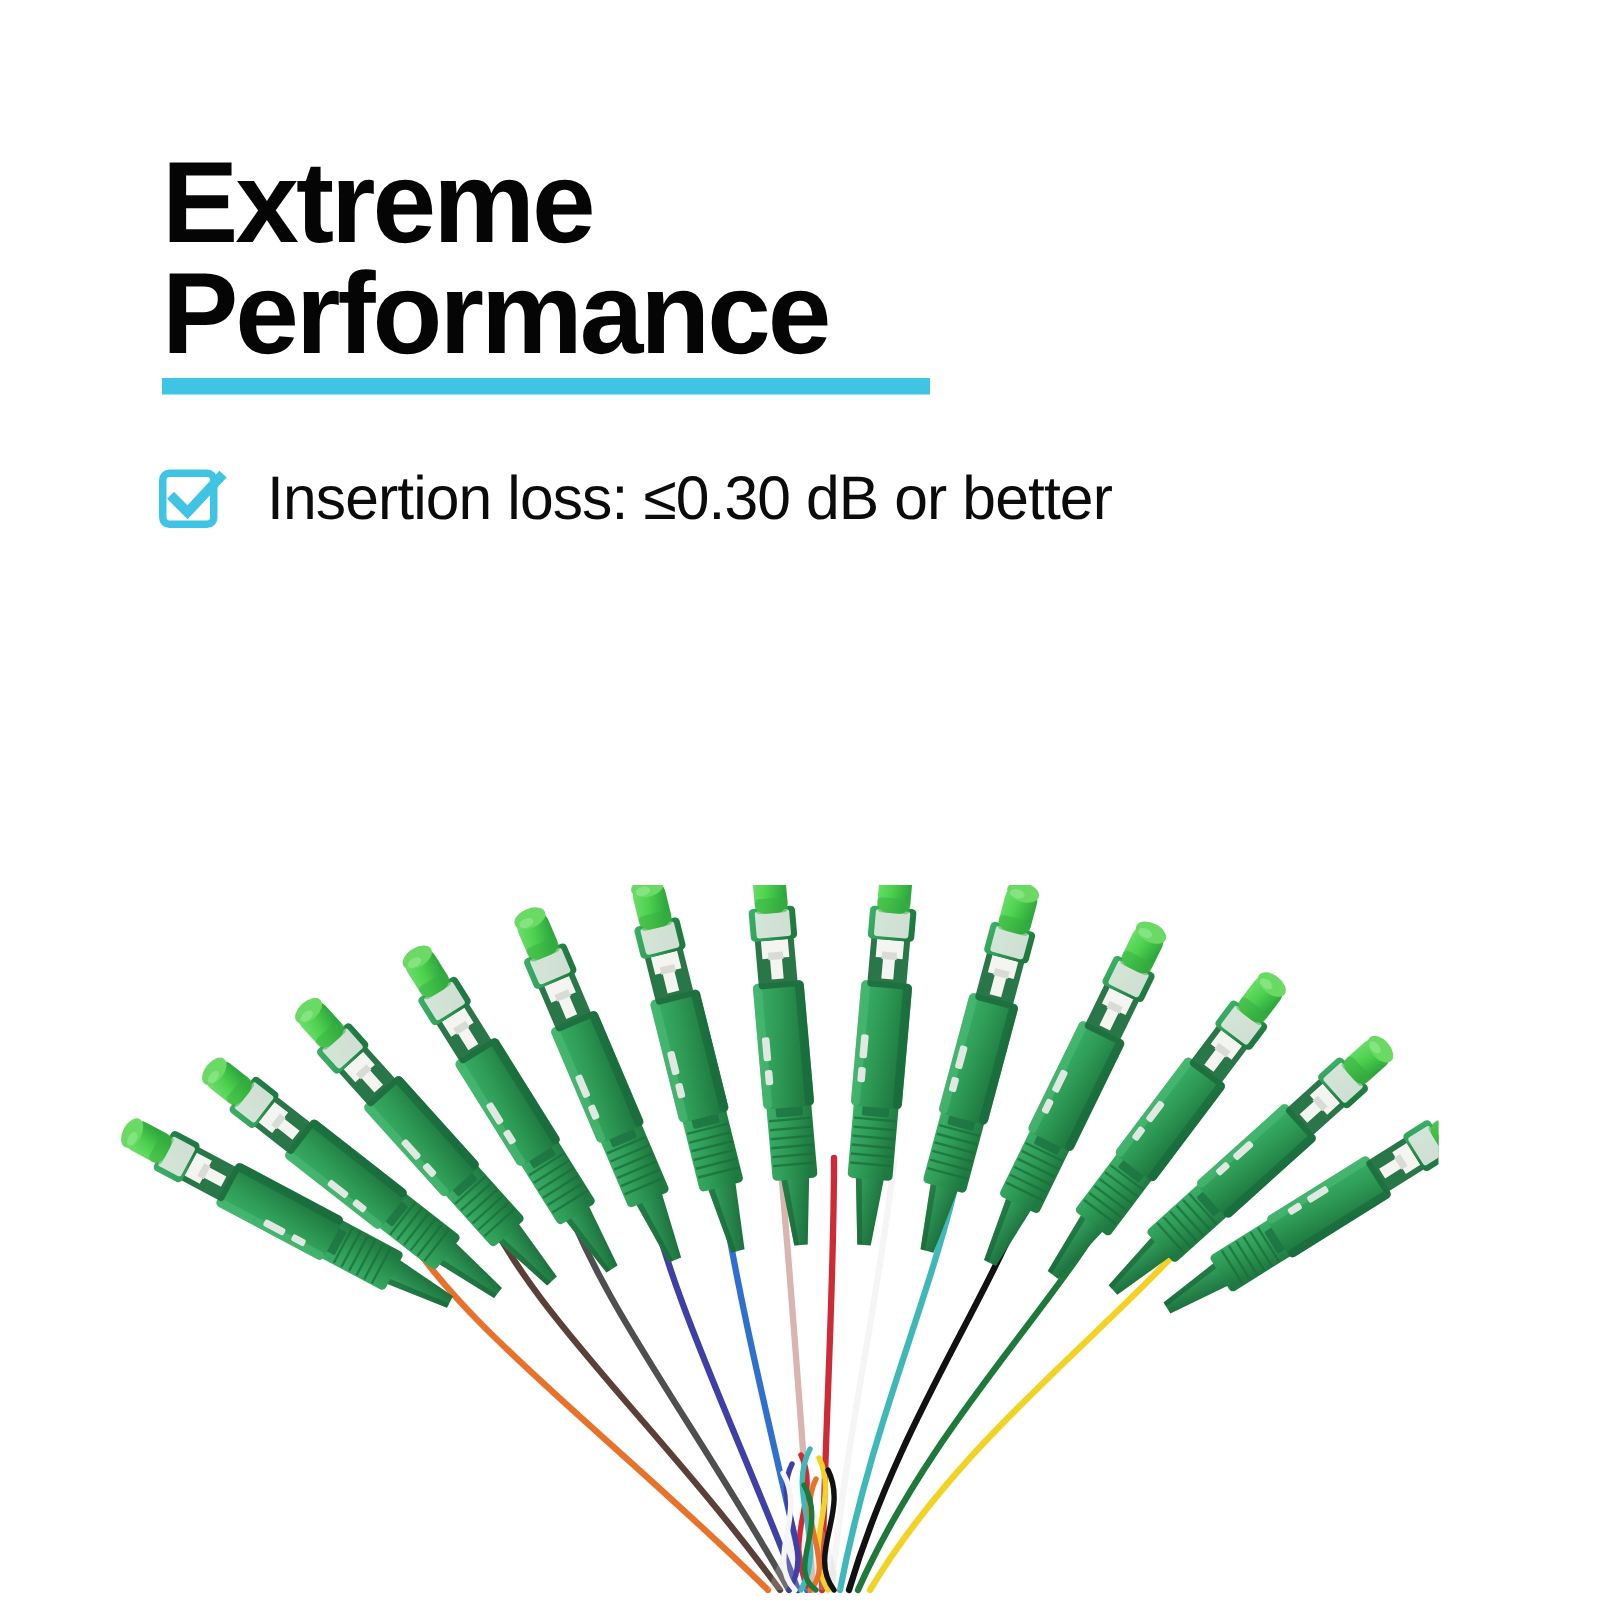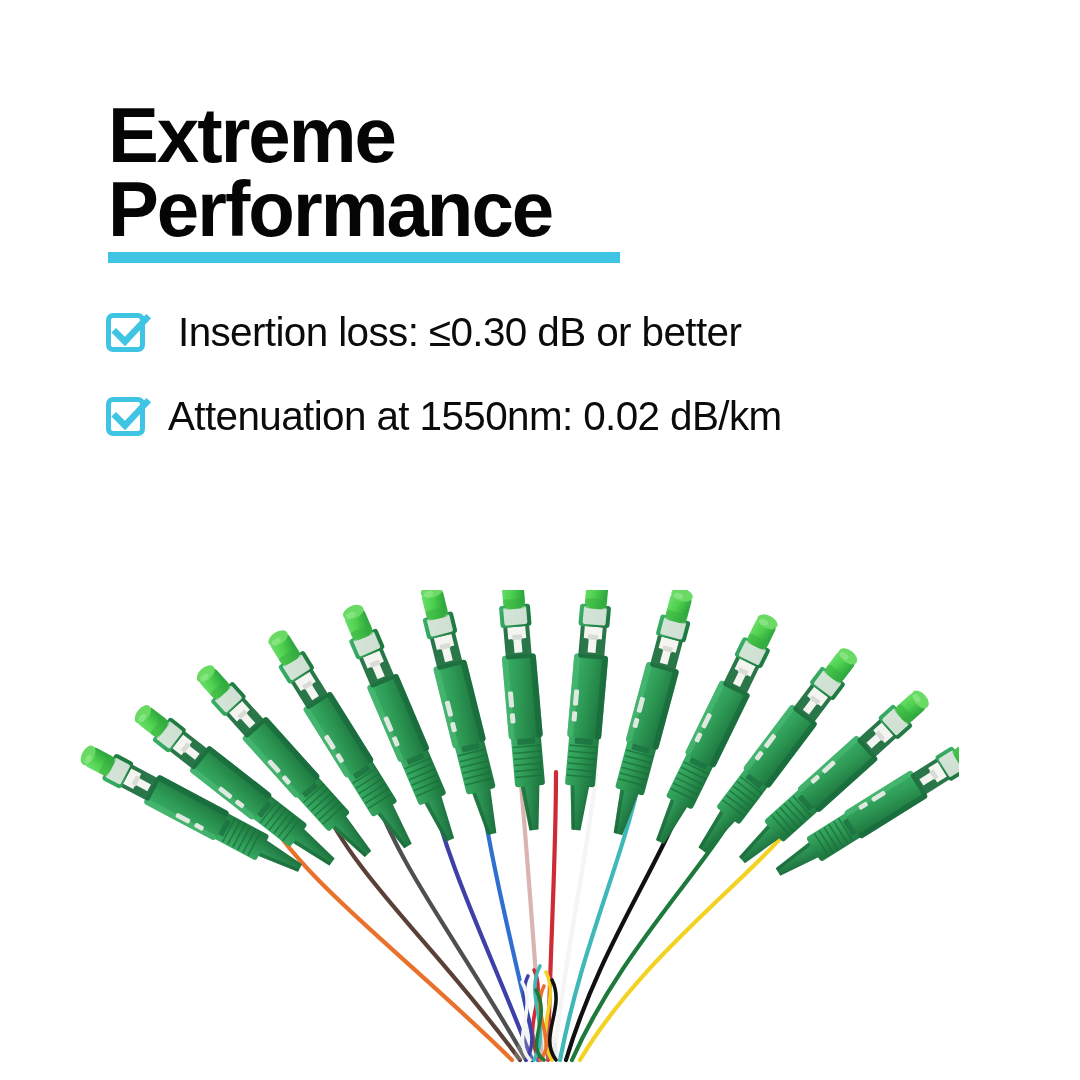--- a/index.html
+++ b/index.html
@@ -109,29 +109,20 @@
         <svg viewBox="0 0 50 50" xmlns="http://www.w3.org/2000/svg">
           <rect x="4.5" y="8.5" width="34" height="34" rx="4.5" ry="4.5" fill="none" stroke="#40c4e4" stroke-width="5"></rect>
           <path d="M12 25.5 L21 34.5 L42.5 11.5" fill="none" stroke="#40c4e4" stroke-width="6.5" stroke-linecap="square" stroke-linejoin="miter"></path>
         </svg>
       </span>
       <span class="feature-text">Insertion loss: ≤0.30 dB or better</span>
     </div>
 
 
 
-    <div class="feature-row">
-      <span class="check-icon">
-        <svg viewBox="0 0 50 50" xmlns="http://www.w3.org/2000/svg">
-          <rect x="4.5" y="8.5" width="34" height="34" rx="4.5" ry="4.5" fill="none" stroke="#40c4e4" stroke-width="5"></rect>
-          <path d="M12 25.5 L21 34.5 L42.5 11.5" fill="none" stroke="#40c4e4" stroke-width="6.5" stroke-linecap="square" stroke-linejoin="miter"></path>
-        </svg>
-      </span>
-      <span class="feature-text">Attenuation at 1550nm: 0.02 dB/km</span>
-    </div>
 
   </div>
 
   <div id="product-photo">
     <svg viewBox="0 0 1080 490" xmlns="http://www.w3.org/2000/svg">
       <defs>
         <linearGradient id="bodyGrad" x1="0" y1="0" x2="1" y2="0.25">
           <stop offset="0" stop-color="#3bb169"></stop>
           <stop offset="0.45" stop-color="#2f9d57"></stop>
           <stop offset="1" stop-color="#1f7a41"></stop>

